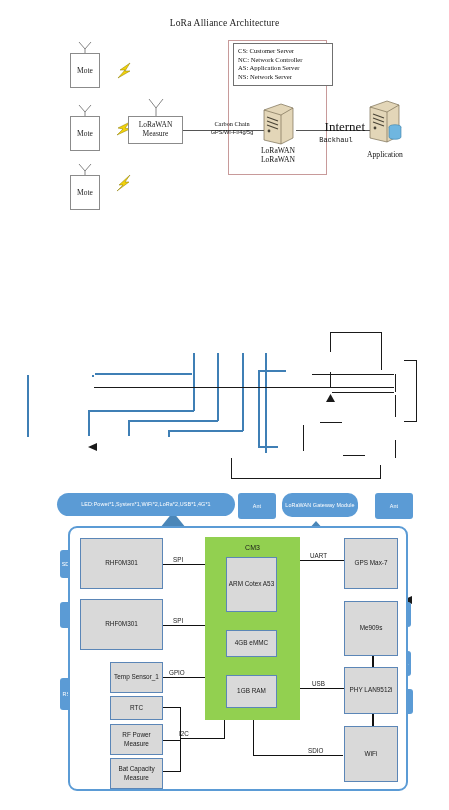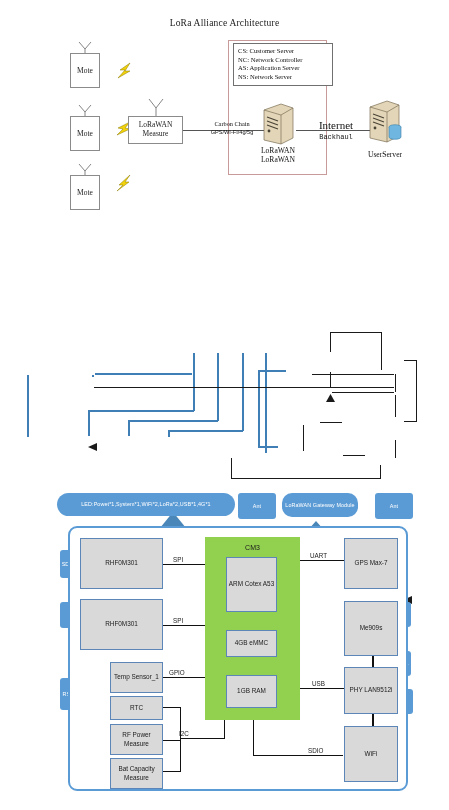--- a/index.html
+++ b/index.html
@@ -166,34 +166,34 @@
     <path d="M8 15 L19 19 M8 19 L19 23 M8 23 L19 27" stroke="#4a4436" stroke-width="1.1" fill="none"></path>
     <circle cx="10" cy="29" r="1.4" fill="#4a4436"></circle>
   </svg>
   <div class="abs srvcap" style="left:252px; top:146px; width:52px;">
     <div>LoRaWAN</div>
     <div>LoRaWAN</div>
   </div>
 
   <div class="abs hline" style="left:296px; top:130px; width:78px;"></div>
   <div class="abs linklabel" style="left:307px; top:118px; width:58px;">
-    <div style="font-size:11px;">Internet</div>
+    <div style="font-size:13px;text-align:right;">Internet</div>
     <div style="font-size:7px;font-family:Liberation Mono, monospace;">Backhaul</div>
   </div>
 
   <svg class="abs" style="left:365px; top:99px; width:40px; height:46px;" viewBox="0 0 40 46">
     <path d="M5 8 L22 2 L34 6 L34 37 L22 43 L5 39 Z" fill="#e3d6b8" stroke="#7a6f55" stroke-width="0.7"></path>
     <path d="M5 8 L22 13 L22 43" fill="none" stroke="#7a6f55" stroke-width="0.7"></path>
     <path d="M22 13 L34 6" fill="none" stroke="#7a6f55" stroke-width="0.7"></path>
     <path d="M8 15 L19 19 M8 19 L19 23 M8 23 L19 27" stroke="#4a4436" stroke-width="1.1" fill="none"></path>
     <circle cx="10" cy="29" r="1.4" fill="#4a4436"></circle>
     <ellipse cx="30" cy="28" rx="6" ry="2.3" fill="#6fb6e0" stroke="#3b7fa8" stroke-width="0.6"></ellipse>
     <path d="M24 28 L24 38 A6 2.3 0 0 0 36 38 L36 28" fill="#6fb6e0" stroke="#3b7fa8" stroke-width="0.6"></path>
   </svg>
-  <div class="abs srvcap" style="left:356px; top:150px; width:58px;">UserServer</div>
+  <div class="abs srvcap" style="left:356px; top:150px; width:58px;">Application</div>
 </div>
 
 <div class="fig" id="fig2">
 
   <div class="abs wireblue" style="left:88px;  top:170px; width:1.6px; height:26px;"></div>
   <div class="abs wireblue" style="left:88px;  top:170px; width:106px; height:1.6px;"></div>
   <div class="abs wireblue" style="left:193px; top:113px; width:1.6px; height:58px;"></div>
 
   <div class="abs wireblue" style="left:128px; top:180px; width:1.6px; height:16px;"></div>
   <div class="abs wireblue" style="left:128px; top:180px; width:90px;  height:1.6px;"></div>

